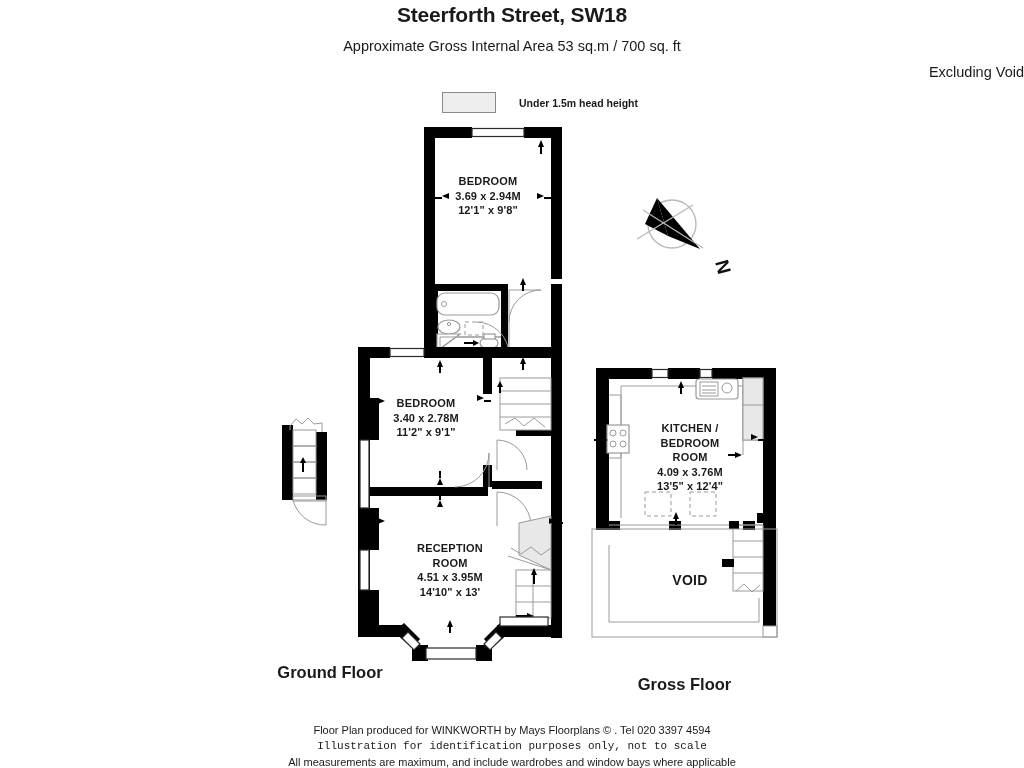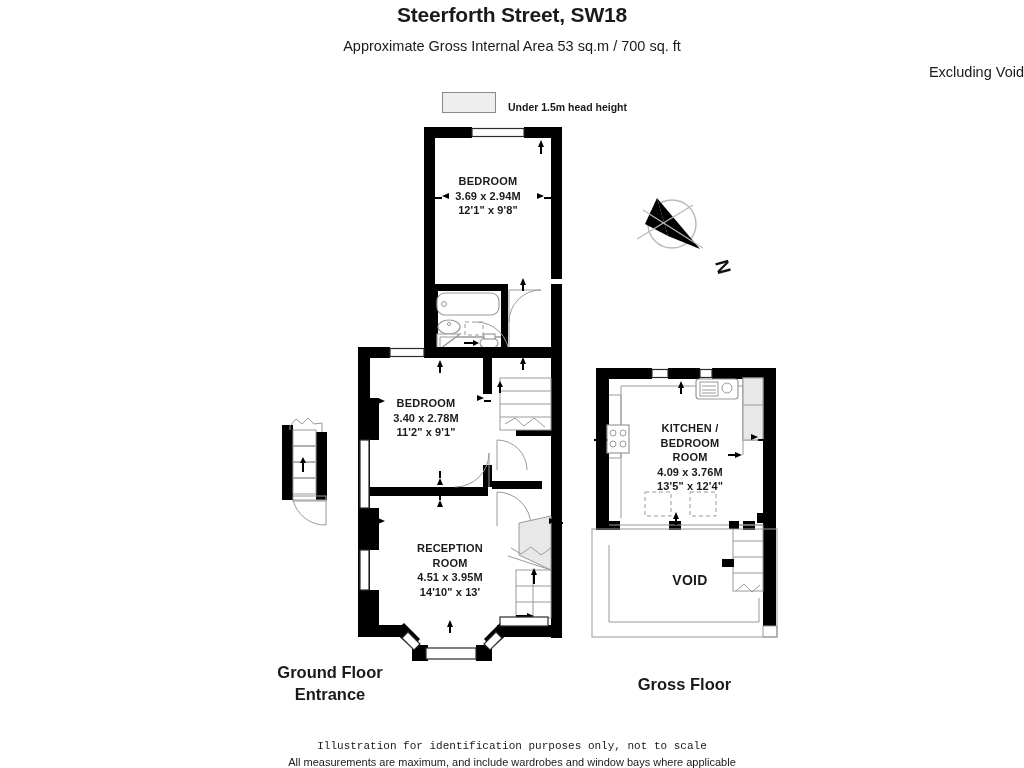--- a/index.html
+++ b/index.html
@@ -50,21 +50,22 @@
     font-size: 14.5px;
     font-weight: normal;
   }
 
   
   .legend {
     position: absolute;
     top: 92px;
     left: 442px;
     display: flex;
-    align-items: flex-end;
+    align-items: center;
+    gap: 11px;
   }
   .legend-swatch {
     width: 52px;
     height: 19px;
     background: #eeeeee;
     border: 1px solid #8a8a8a;
   }
   .legend-label {
     margin-left: 12px;
     font-size: 10.5px;
@@ -438,24 +439,24 @@
     <div class="rl-name">BEDROOM</div>
     <div class="rl-name">ROOM</div>
     <div class="rl-dim">4.09 x 3.76M</div>
     <div class="rl-dim">13'5" x 12'4"</div>
   </div>
 
   <div class="void-label" style="left:630px; top:572px; width:120px;">VOID</div>
 
   <div class="floor-caption" style="left:230px; top:661px; width:200px;">
     <div>Ground Floor</div>
-    <div>Entrance</div>
   </div>
 
 
   <div class="floor-caption" style="left:592px; top:673px; width:185px;">
     <div>Gross Floor</div>
   </div>
 
+  <div class="footer f1">Floor Plan produced for WINKWORTH by Mays Floorplans  © . Tel 020 3397 4594</div>
   <div class="footer f2">Illustration for identification purposes only, not to scale</div>
   <div class="footer f3">All measurements are maximum, and include wardrobes and window bays where applicable</div>
 
 </div>
 
 </body></html>

